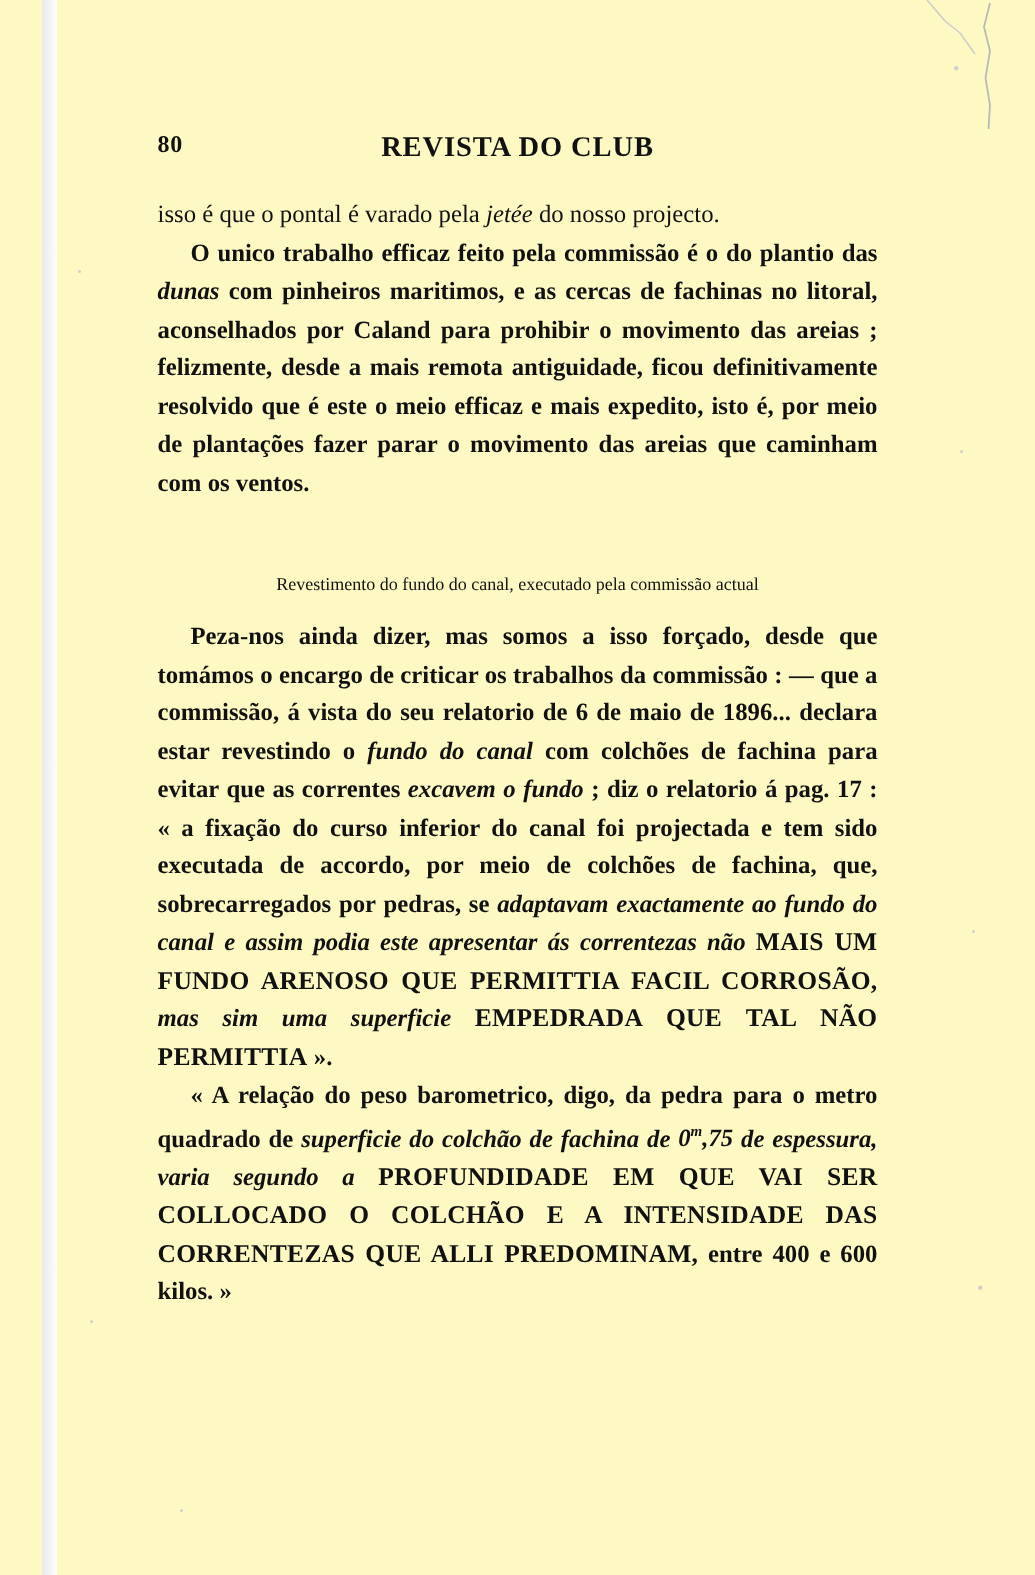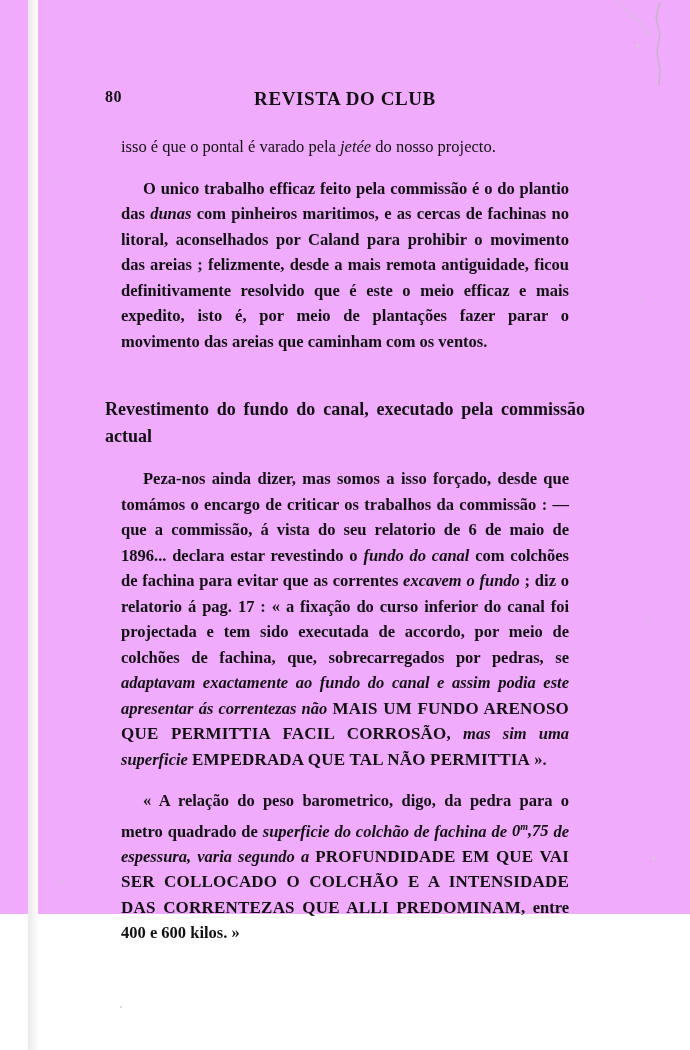--- a/index.html
+++ b/index.html
@@ -10,22 +10,22 @@
     width: 690px;
     height: 1050px;
     background: #ffffff;
     font-family: "Liberation Serif", serif;
     color: #111111;
     overflow: hidden;
   }
   .page {
     position: relative;
     width: 690px;
-    height: 914px;
-    background: #f0abfc;
+    height: 1050px;
+    background: #fef9c3;
   }
   
   .speck {
     position: absolute;
     background: #cfcfcf;
     border-radius: 50%;
   }
   .edge-left {
     position: absolute;
     left: 28px;
@@ -70,31 +70,32 @@
     letter-spacing: 0.6px;
   }
   .body-text {
     margin-top: 12px;
     font-size: 16.5px;
     line-height: 25.5px;
     text-align: justify;
     text-justify: inter-word;
   }
   p {
-    margin: 16px;
+    margin: 0;
   }
   p.indent {
     text-indent: 22px;
     font-weight: bold;
   }
   .subhead {
     margin-top: 42px;
     margin-bottom: 8px;
-    font-size: 18px;
-    font-weight: bold;
+    text-align: center;
+    font-size: 12px;
+    font-weight: normal;
     line-height: 27px;
   }
   em, .ital {
     font-style: italic;
   }
   .smallcaps {
     font-variant: small-caps;
     font-size: 17px;
     letter-spacing: 0.2px;
   }

